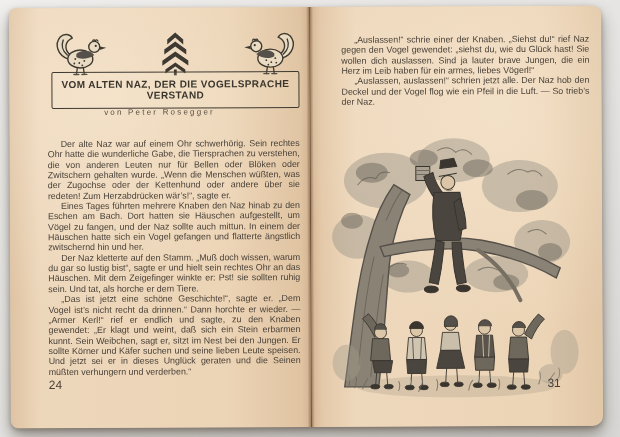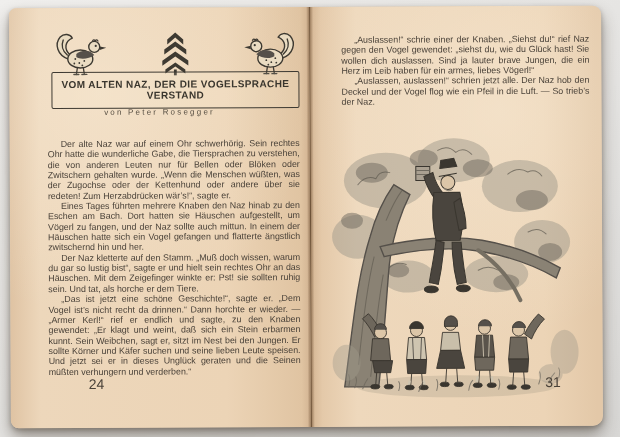--- a/index.html
+++ b/index.html
@@ -48,21 +48,21 @@
   }
   .byline{
     position:absolute;left:0;top:100px;width:300px;text-align:center;
     font-size:8px;letter-spacing:2.2px;color:#564e42;
   }
   .body-text{
     position:absolute;left:38px;top:131px;width:252px;
     color:#4a4239;font-size:8.9px;line-height:10.35px;text-align:justify;
   }
   .body-text p{margin:0;text-indent:13px;}
-  .pagenum{position:absolute;font-size:14px;color:#4a4239;margin-left:40px;}
+  .pagenum{position:absolute;font-size:12px;color:#4a4239;}
   .pagenum-left{left:38px;bottom:36px;}
   .pagenum-right{right:42px;bottom:36px;}
   
   .rp-text{
     position:absolute;left:32px;top:28px;width:248px;
     color:#4a4239;font-size:8.9px;line-height:10.35px;text-align:justify;
   }
   .rp-text p{margin:0;text-indent:13px;}
   .illustration{
     position:absolute;left:18px;top:118px;width:256px;height:286px;
@@ -151,21 +151,21 @@
         </div>
 
         <div class="title-box">
           <span>VOM ALTEN NAZ, DER DIE VOGELSPRACHE VERSTAND</span>
         </div>
 
         <div class="byline">von Peter Rosegger</div>
 
         <div class="body-text">
           <p>Der alte Naz war auf einem Ohr schwerhörig. Sein rechtes Ohr hatte die wunderliche Gabe, die Tiersprachen zu verstehen, die von anderen Leuten nur für Bellen oder Blöken oder Zwitschern gehalten wurde. „Wenn die Menschen wüßten, was der Zugochse oder der Kettenhund oder andere über sie redeten! Zum Herzabdrücken wär’s!“, sagte er.</p>
-          <p>Eines Tages führten mehrere Knaben den Naz hinab zu den Eschen am Bach. Dort hatten sie Häuschen aufgestellt, um Vögerl zu fangen, und der Naz sollte auch mittun. In einem der Häuschen hatte sich ein Vogel gefangen und flatterte ängstlich zwitschernd hin und her.</p>
+          <p>Eines Tages führten mehrere Knaben den Naz hinab zu den Eschen am Bach. Dort hatten sie Häuschen aufgestellt, um Vögel zu fangen, und der Naz sollte auch mittun. In einem der Häuschen hatte sich ein Vogel gefangen und flatterte ängstlich zwitschernd hin und her.</p>
           <p>Der Naz kletterte auf den Stamm. „Muß doch wissen, warum du gar so lustig bist“, sagte er und hielt sein rechtes Ohr an das Häuschen. Mit dem Zeigefinger winkte er: Pst! sie sollten ruhig sein. Und tat, als horche er dem Tiere.</p>
           <p>„Das ist jetzt eine schöne Geschichte!“, sagte er. „Dem Vogel ist’s nicht recht da drinnen.“ Dann horchte er wieder. — „Armer Kerl!“ rief er endlich und sagte, zu den Knaben gewendet: „Er klagt und weint, daß sich ein Stein erbarmen kunnt. Sein Weibchen, sagt er, sitzt im Nest bei den Jungen. Er sollte Körner und Käfer suchen und seine lieben Leute speisen. Und jetzt sei er in dieses Unglück geraten und die Seinen müßten verhungern und verderben.“</p>
         </div>
 
         <div class="pagenum pagenum-left">24</div>
       </div>
     </div>
 
     <div class="page page-right">
 

